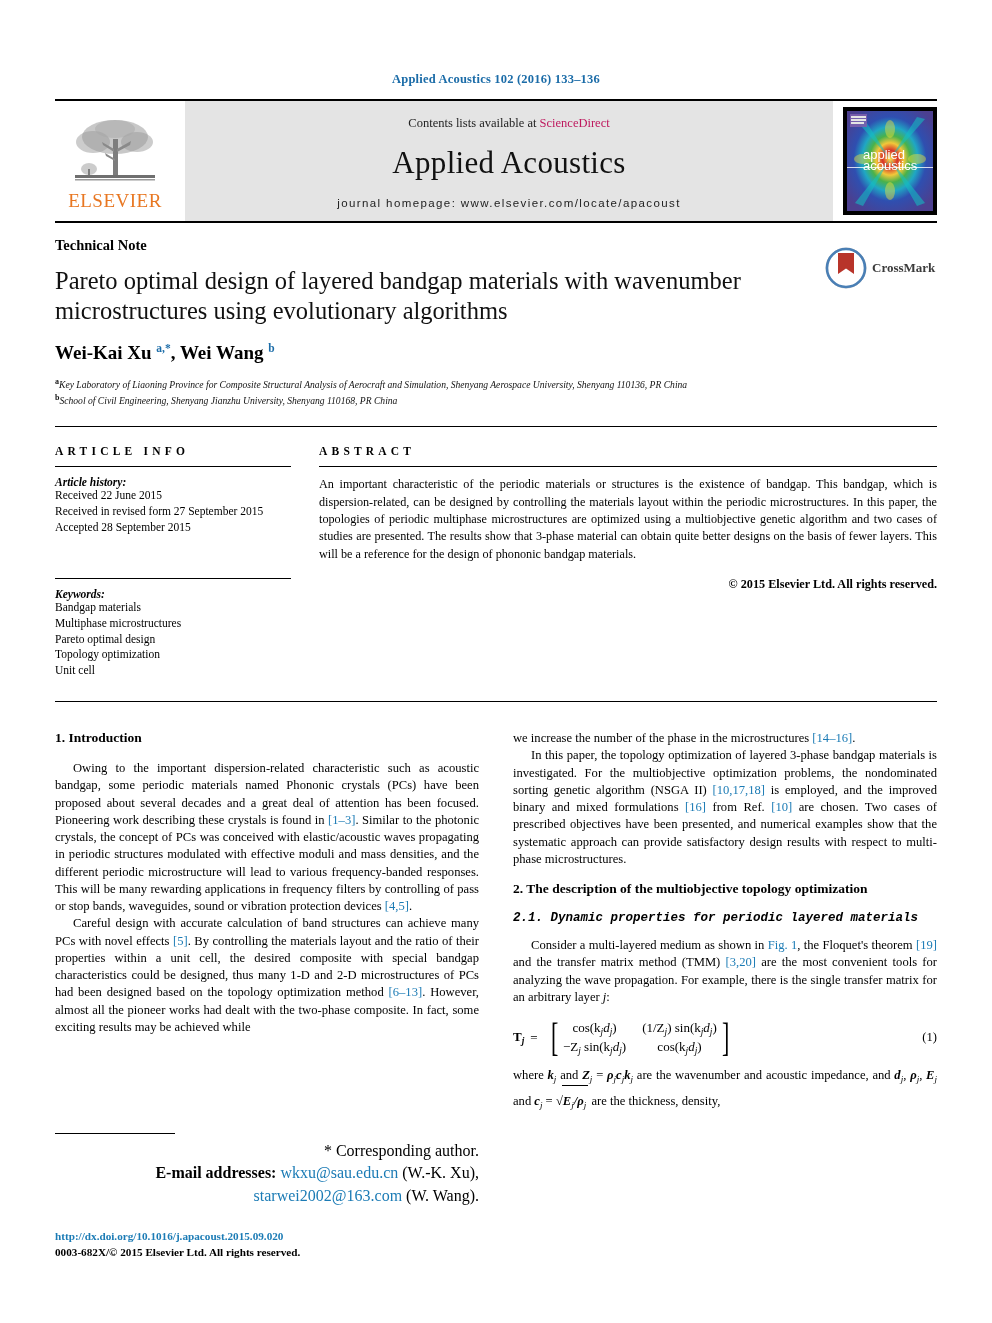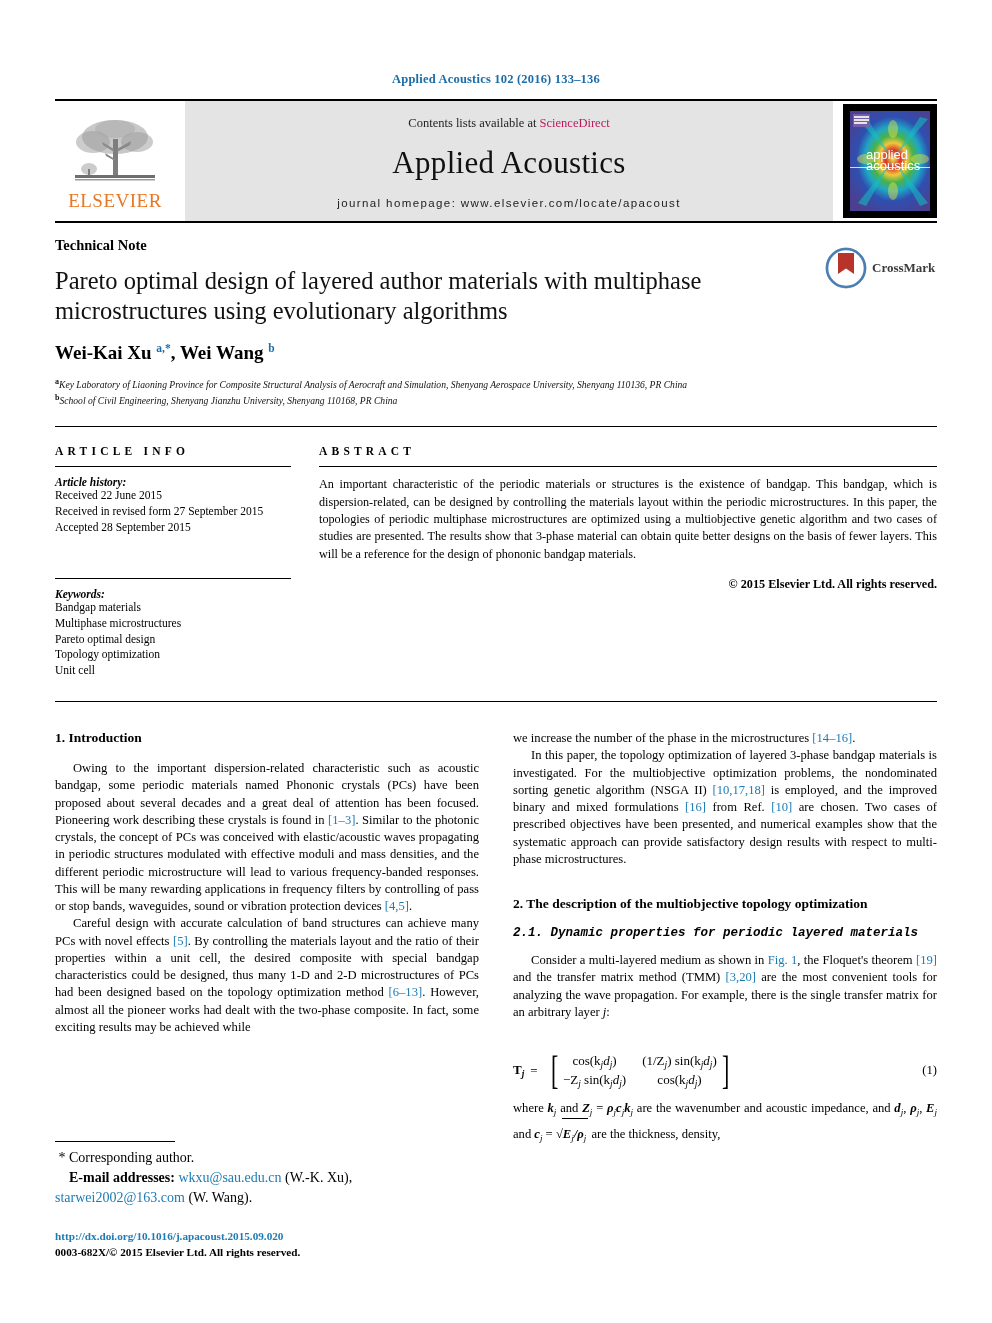--- a/index.html
+++ b/index.html
@@ -92,21 +92,21 @@
     width: 94px;
     flex: 0 0 94px;
     display: flex;
     align-items: center;
     justify-content: center;
   }
   .cover-img {
     width: 86px; height: 100px;
     position: relative;
     overflow: hidden;
-    border: 7px solid #000000;
+    border: 4px solid #000000;
     background: #4c3f8f;
   }
   .masthead-rule {
     border-bottom: 2.5px solid #000;
   }
 
   
   .title-block { padding-top: 14px; position: relative; }
   .doctype {
     font-family: "Liberation Serif", serif;
@@ -211,21 +211,21 @@
     text-indent: 18px;
     hyphens: none;
   }
   p.body.noindent { text-indent: 0; }
   a.ref { color: #1b7bb5; text-decoration: none; }
 
   
   .eq-row {
     display: flex;
     align-items: center;
-    margin: 32px 0 12px 0;
+    margin: 14px 0 12px 0;
     font-size: 13px;
   }
   .eq-body { flex: 1 1 auto; display: flex; align-items: center; }
   .eq-num { font-size: 12.6px; }
   .mat {
     display: inline-flex;
     align-items: center;
     margin-left: 4px;
   }
   .brk {
@@ -255,22 +255,23 @@
 
   
   .footnote-area {
     position: absolute;
     left: 0;
     bottom: 0;
     width: 424px;
   }
   .fn-rule { width: 120px; border-top: 1px solid #000; margin-bottom: 6px; }
   .fn {
-    font-size: 14px;
+    font-size: 16px;
     line-height: 1.42;
+    text-align: right;
   }
   .fn .ital { font-weight: bold; }
   .fn a { color: #1b7bb5; text-decoration: none; }
   .doi-block { margin-top: 20px; font-size: 11.2px; line-height: 1.45; }
   .doi-block a { color: #1b7bb5; text-decoration: none; font-weight: bold; }
   .issn { font-weight: bold; }
 </style>
 </head>
 <body>
 
@@ -346,21 +347,21 @@
           <text x="16" y="48" font-family="Liberation Sans, sans-serif" font-size="13" fill="#ffffff">applied</text>
           <text x="16" y="59" font-family="Liberation Sans, sans-serif" font-size="13" fill="#ffffff">acoustics</text>
         </svg>
       </div>
     </div>
   </div>
   <div class="masthead-rule"></div>
 
   <div class="title-block">
     <div class="doctype">Technical Note</div>
-    <h1 class="paper-title">Pareto optimal design of layered author materials with multiphase microstructures using evolutionary algorithms</h1>
+    <h1 class="paper-title">Pareto optimal design of layered bandgap materials with wavenumber microstructures using evolutionary algorithms</h1>
 
     <div class="authors">
       <span>Wei-Kai Xu </span><sup>a,*</sup><span>, Wei Wang </span><sup>b</sup>
     </div>
 
     <div class="affil">
       <sup>a</sup><span>Key Laboratory of Liaoning Province for Composite Structural Analysis of Aerocraft and Simulation, Shenyang Aerospace University, Shenyang 110136, PR China</span>
     </div>
     <div class="affil">
       <sup>b</sup><span>School of Civil Engineering, Shenyang Jianzhu University, Shenyang 110168, PR China</span>
@@ -430,21 +431,21 @@
         </div>
       </div>
     </div>
 
     <div class="col">
 
       <p class="body noindent"><span>we increase the number of the phase in the microstructures </span><a class="ref" href="#">[14–16]</a><span>.</span></p>
 
       <p class="body"><span>In this paper, the topology optimization of layered 3-phase bandgap materials is investigated. For the multiobjective optimization problems, the nondominated sorting genetic algorithm (NSGA II) </span><a class="ref" href="#">[10,17,18]</a><span> is employed, and the improved binary and mixed formulations </span><a class="ref" href="#">[16]</a><span> from Ref. </span><a class="ref" href="#">[10]</a><span> are chosen. Two cases of prescribed objectives have been presented, and numerical examples show that the systematic approach can provide satisfactory design results with respect to multi-phase microstructures.</span></p>
 
-      <h2 class="hsec" style="margin-top:28px;">2. The description of the multiobjective topology optimization</h2>
+      <h2 class="hsec" style="margin-top:13px;">2. The description of the multiobjective topology optimization</h2>
       <h3 class="hsub">2.1. Dynamic properties for periodic layered materials</h3>
 
       <p class="body"><span>Consider a multi-layered medium as shown in </span><a class="ref" href="#">Fig. 1</a><span>, the Floquet's theorem </span><a class="ref" href="#">[19]</a><span> and the transfer matrix method (TMM) </span><a class="ref" href="#">[3,20]</a><span> are the most convenient tools for analyzing the wave propagation. For example, there is the single transfer matrix for an arbitrary layer </span><em>j</em><span>:</span></p>
 
       <div class="eq-row">
         <div class="eq-body">
           <span style="font-weight:bold;"><b>T</b><span class="sub">j</span></span>
           <span style="margin:0 6px;">=</span>
           <span class="mat">
             <span class="brk">[</span>

